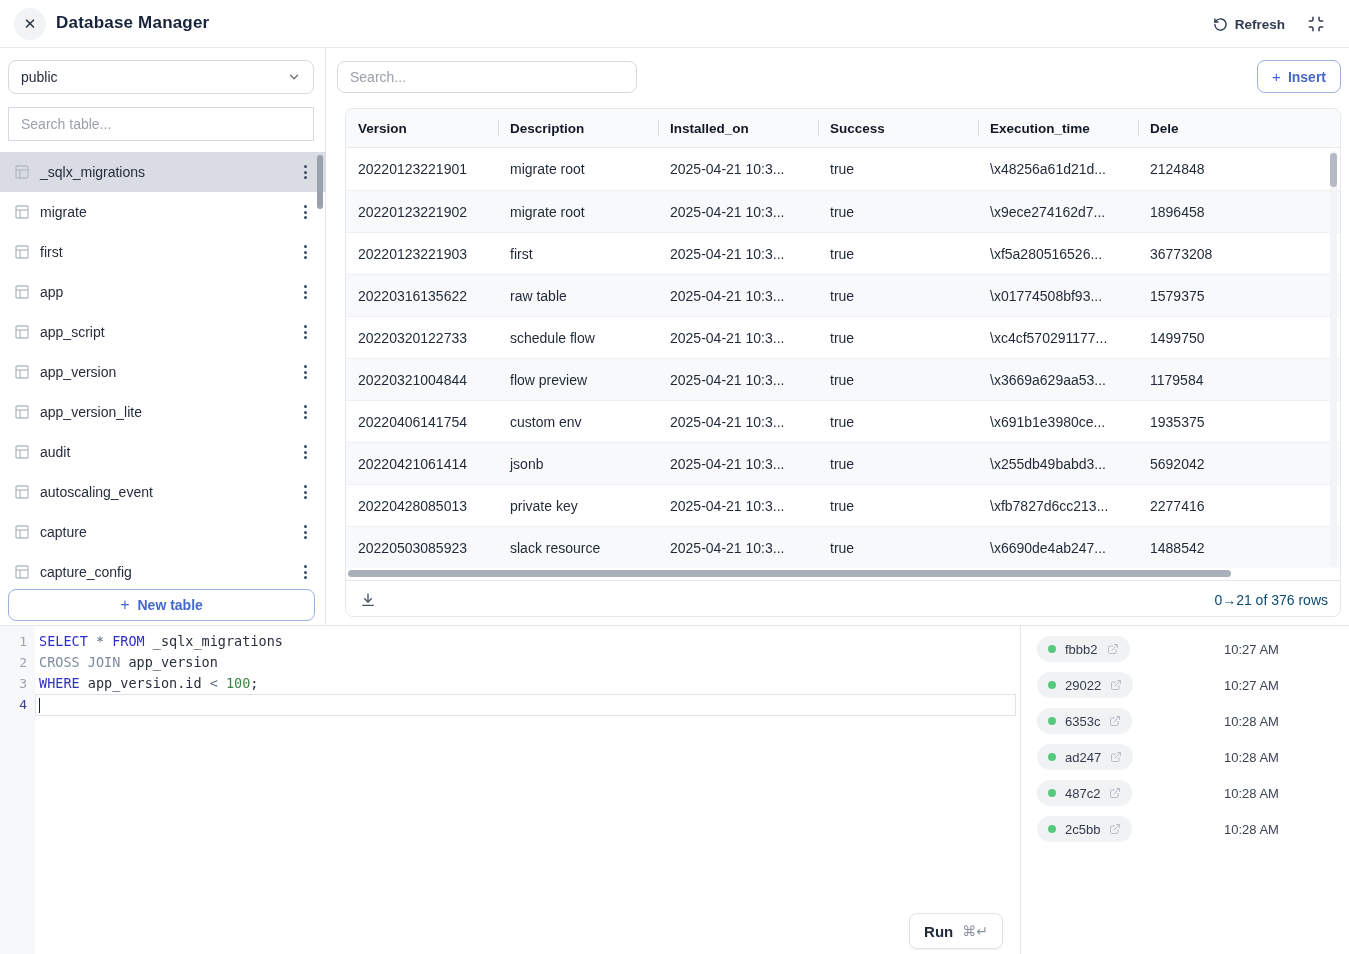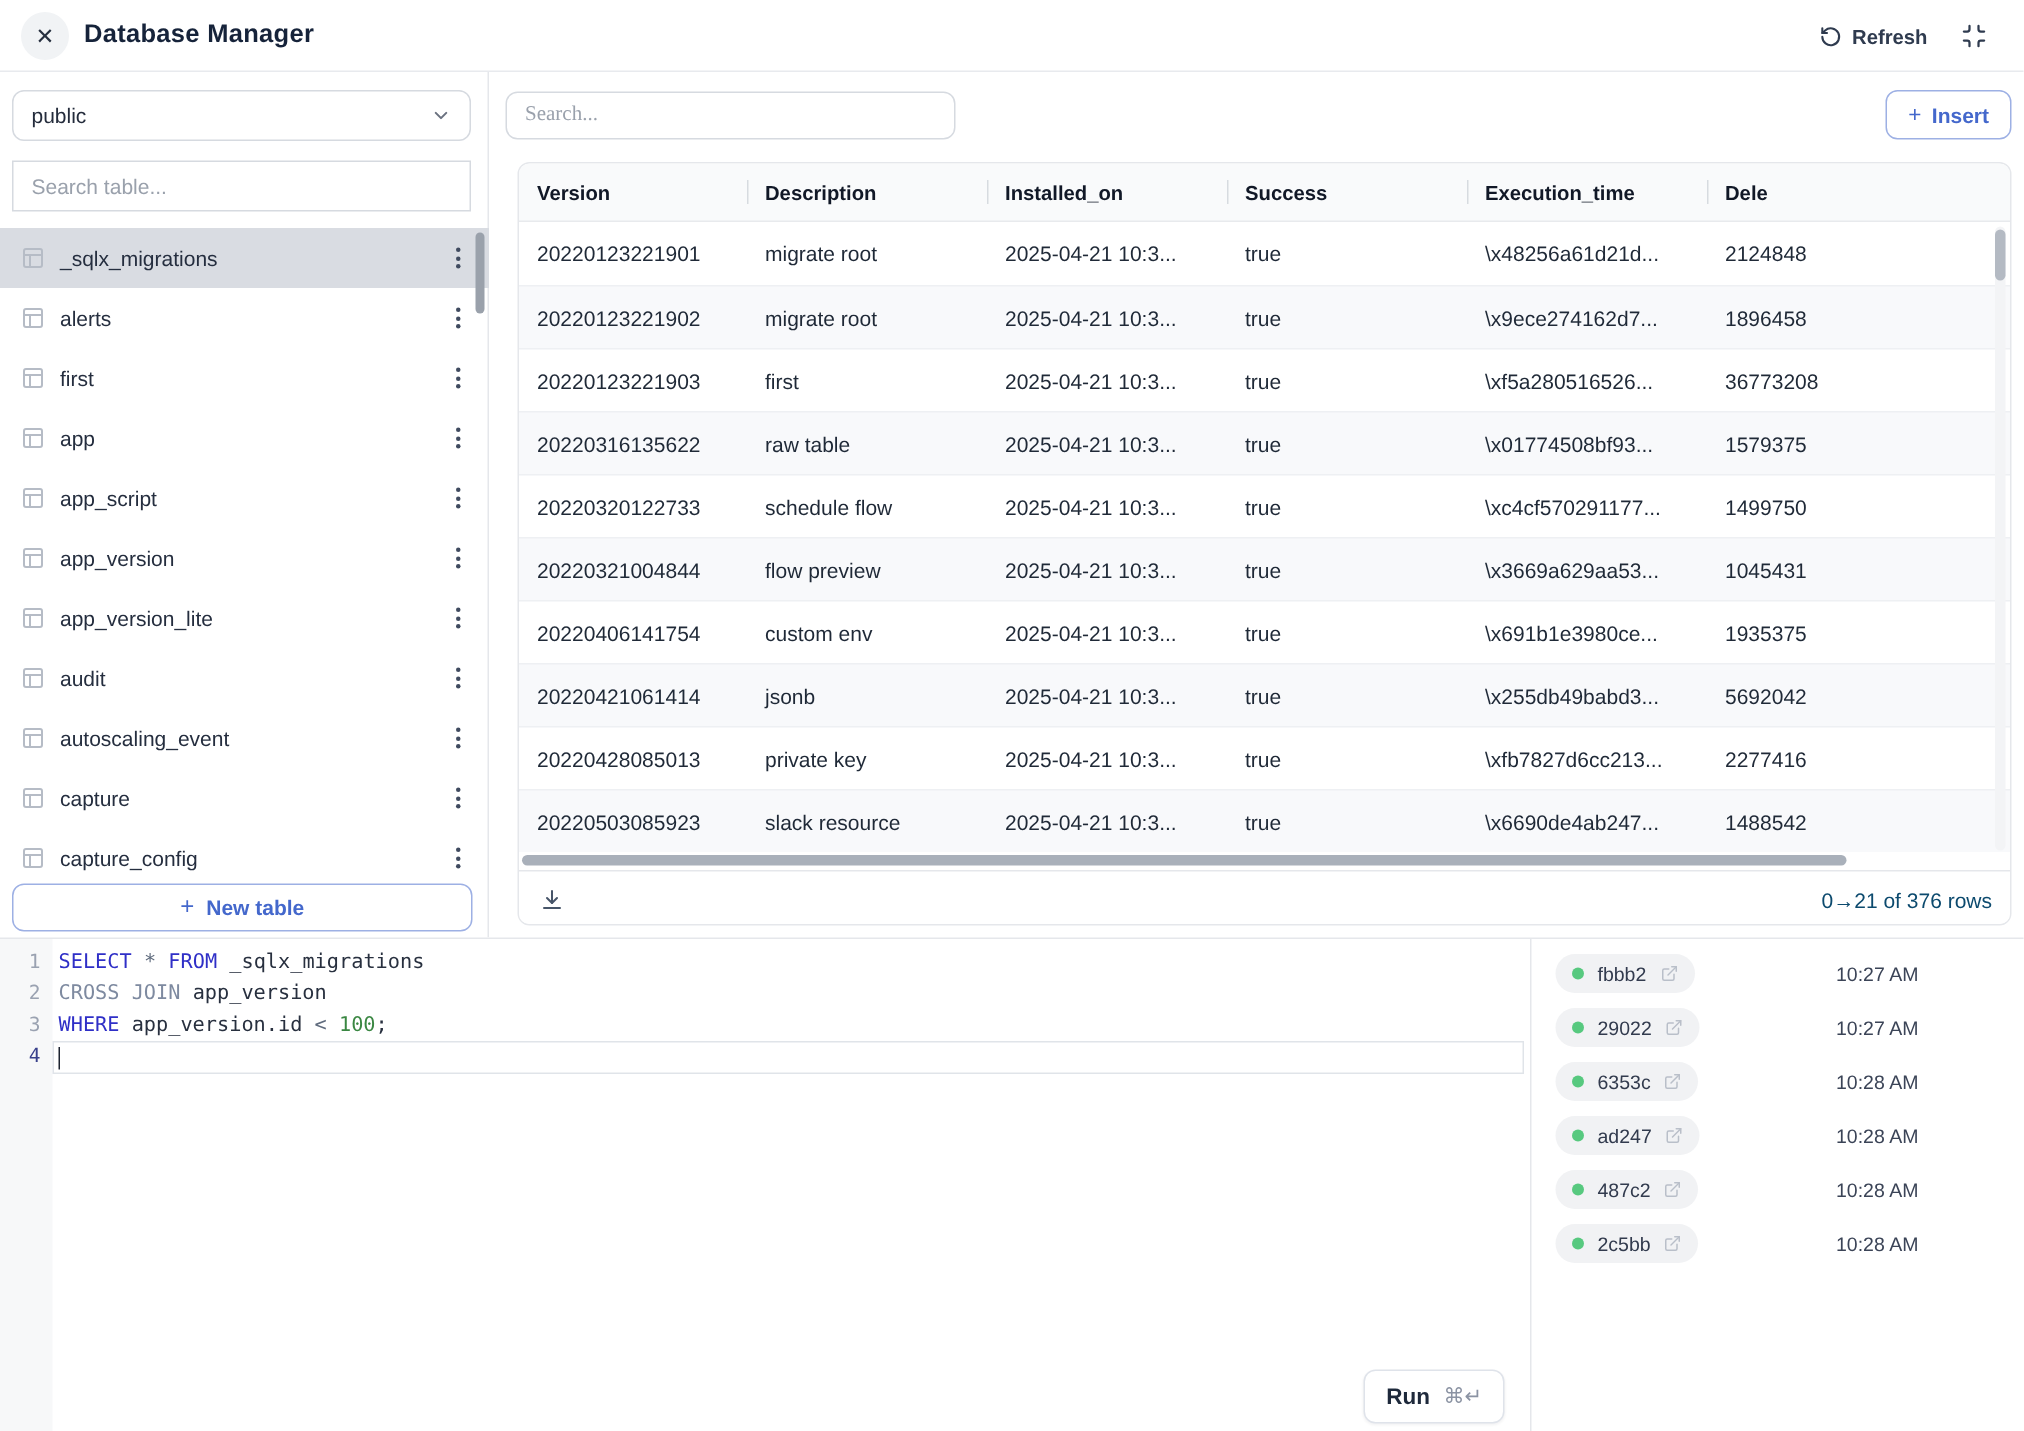--- a/index.html
+++ b/index.html
@@ -24,21 +24,21 @@
   .side-item .t-icon { width:16px; height:16px; color:#b6bcc6; flex:0 0 16px; }
   .side-item .lbl { margin-left:10px; font-size:14px; color:#252e3f; white-space:nowrap; }
   .side-item .kebab { margin-left:auto; width:22px; height:22px; border:none; background:none; display:flex; flex-direction:column; align-items:center; justify-content:center; gap:2.5px; cursor:pointer; }
   .side-item .kebab i { width:3px; height:3px; border-radius:50%; background:#3f4a5f; }
   .side-scrollbar { position:absolute; right:2px; top:107px; width:6px; height:54px; background:#9aa1ab; border-radius:3px; }
   .new-table-btn { position:absolute; left:8px; top:541px; width:307px; height:32px; background:#fff; border:1px solid #9db0e4; border-radius:8px; color:#4468cc; font-size:14px; font-weight:700; font-family:inherit; display:flex; align-items:center; justify-content:center; gap:8px; cursor:pointer; }
   .new-table-btn .plus { font-weight:400; font-size:16px; }
 
   
   .main { position:absolute; left:326px; top:48px; width:1023px; height:577px; background:#fff; }
-  .grid-search { position:absolute; left:11px; top:13px; width:300px; height:32px; border:1px solid #d6dae0; border-radius:8px; padding:11px 12px; font-size:14px; font-family:Liberation Serif, serif; color:#242c3c; outline:none; }
+  .grid-search { position:absolute; left:11px; top:13px; width:300px; height:32px; border:1px solid #d6dae0; border-radius:8px; padding:11px 12px; font-size:14px; font-family:Liberation Sans, sans-serif; color:#242c3c; outline:none; }
   .grid-search::placeholder { color:#9aa1ac; }
   .insert-btn { position:absolute; right:8px; top:12px; height:33px; padding:0 14px; background:#fff; border:1px solid #9db0e4; border-radius:8px; color:#4468cc; font-size:14px; font-weight:700; font-family:inherit; display:flex; align-items:center; gap:7px; cursor:pointer; }
   .insert-btn .plus { font-weight:400; font-size:15px; }
 
   .card { position:absolute; left:19px; top:60px; width:996px; height:509px; border:1px solid #e5e7eb; border-radius:8px; background:#fff; overflow:hidden; }
   .thead { position:absolute; left:0; top:0; width:1152px; height:39px; background:#f9fafb; border-bottom:1px solid #e8eaed; display:flex; }
   .th { position:relative; display:flex; align-items:center; padding-left:12px; font-size:13.5px; font-weight:700; color:#111827; }
   .th:not(:first-child)::before { content:""; position:absolute; left:0; top:50%; transform:translateY(-50%); width:1px; height:16px; background:#d7dbe0; }
   .tbody { position:absolute; left:0; top:39px; width:1152px; }
   .tr { height:42px; display:flex; background:#fff; cursor:pointer; }
@@ -141,21 +141,21 @@
         </button>
       </div>
       <div class="side-item">
         <span class="t-icon">
           <svg width="16" height="16" viewBox="0 0 24 24" fill="none" stroke="currentColor" stroke-width="2">
             <rect x="3" y="3" width="18" height="18" rx="2"></rect>
             <path d="M3 9h18"></path>
             <path d="M9 9v12"></path>
           </svg>
         </span>
-        <span class="lbl">alerts</span>
+        <span class="lbl">migrate</span>
         <button class="kebab">
           <i></i>
           <i></i>
           <i></i>
         </button>
       </div>
       <div class="side-item">
         <span class="t-icon">
           <svg width="16" height="16" viewBox="0 0 24 24" fill="none" stroke="currentColor" stroke-width="2">
             <rect x="3" y="3" width="18" height="18" rx="2"></rect>
@@ -359,21 +359,21 @@
           <div class="td" style="width: 160px; flex: 0 0 160px;">\xc4cf570291177...</div>
           <div class="td" style="width: 160px; flex: 0 0 160px;">1499750</div>
           <div class="td" style="width: 200px; flex: 0 0 200px;"></div>
         </div>
         <div class="tr alt">
           <div class="td" style="width: 152px; flex: 0 0 152px;">20220321004844</div>
           <div class="td" style="width: 160px; flex: 0 0 160px;">flow preview</div>
           <div class="td" style="width: 160px; flex: 0 0 160px;">2025-04-21 10:3...</div>
           <div class="td" style="width: 160px; flex: 0 0 160px;">true</div>
           <div class="td" style="width: 160px; flex: 0 0 160px;">\x3669a629aa53...</div>
-          <div class="td" style="width: 160px; flex: 0 0 160px;">1045431</div>
+          <div class="td" style="width: 160px; flex: 0 0 160px;">1179584</div>
           <div class="td" style="width: 200px; flex: 0 0 200px;"></div>
         </div>
         <div class="tr">
           <div class="td" style="width: 152px; flex: 0 0 152px;">20220406141754</div>
           <div class="td" style="width: 160px; flex: 0 0 160px;">custom env</div>
           <div class="td" style="width: 160px; flex: 0 0 160px;">2025-04-21 10:3...</div>
           <div class="td" style="width: 160px; flex: 0 0 160px;">true</div>
           <div class="td" style="width: 160px; flex: 0 0 160px;">\x691b1e3980ce...</div>
           <div class="td" style="width: 160px; flex: 0 0 160px;">1935375</div>
           <div class="td" style="width: 200px; flex: 0 0 200px;"></div>

